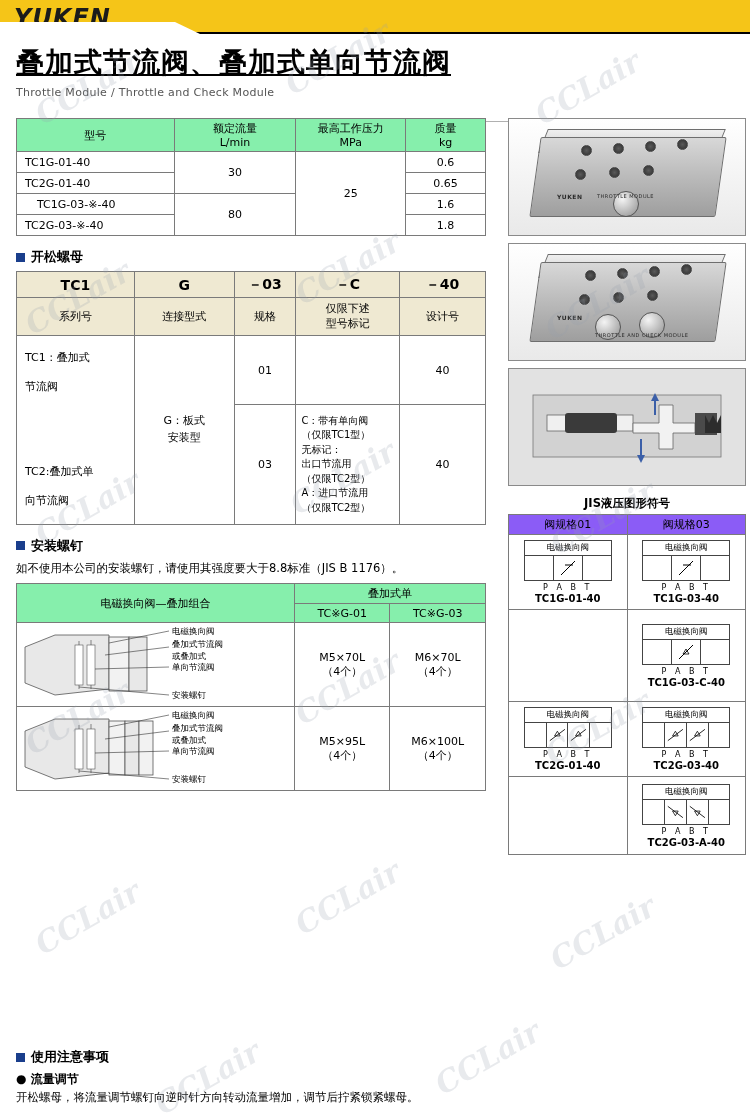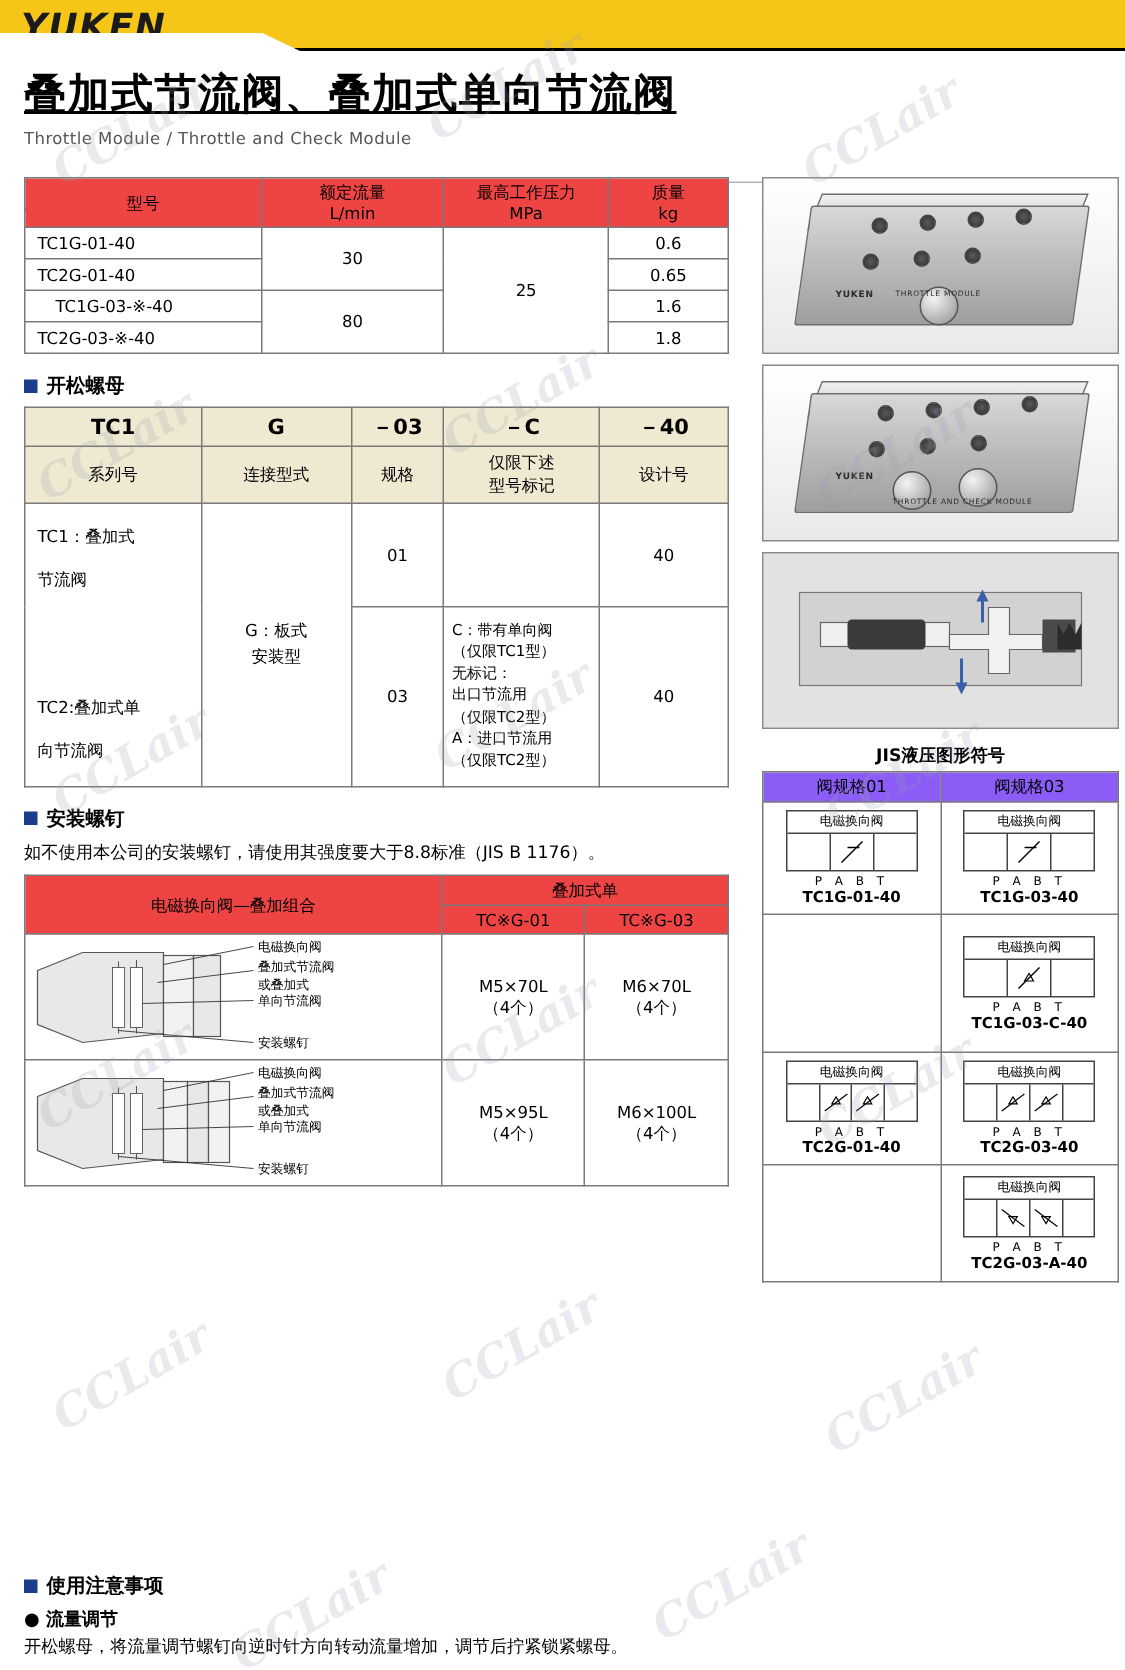--- a/index.html
+++ b/index.html
@@ -43,21 +43,21 @@
   .sec-head { display:flex; align-items:center; margin:12px 0 5px 16px; }
   .sec-head .sq { width:9px; height:9px; background:#1a3e8c; margin-right:6px; }
   .sec-head .tx { font-size:13px; font-weight:bold; }
 
   
   table { border-collapse:collapse; }
   .tbl td, .tbl th {
     border:1px solid #7a7a7a; text-align:center; vertical-align:middle;
     font-size:11px; padding:2px 3px;
   }
-  .tbl th { background:#ef4444; font-weight:normal; }
+  .tbl th { background:#86efac; font-weight:normal; }
 
   
   .leftcol { position:absolute; left:0; top:118px; width:505px; }
   .rightcol{ position:absolute; left:508px; top:118px; width:238px; }
 
   
   #params { margin-left:16px; width:470px; }
   #params td, #params th { height:21px; }
 
   

